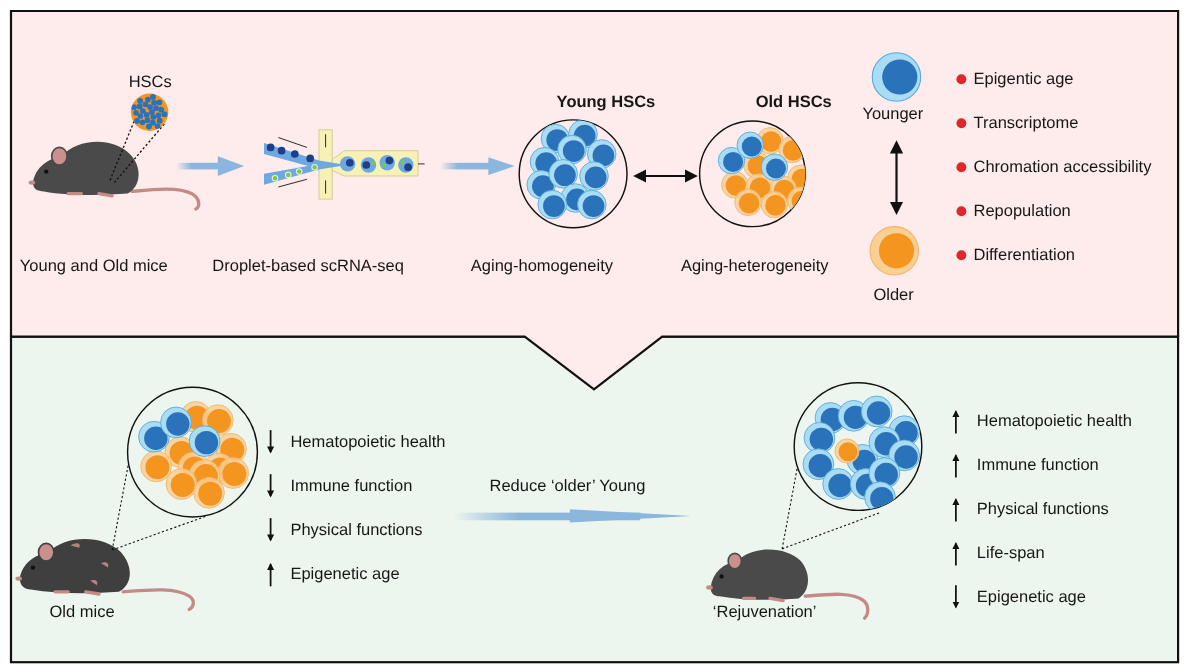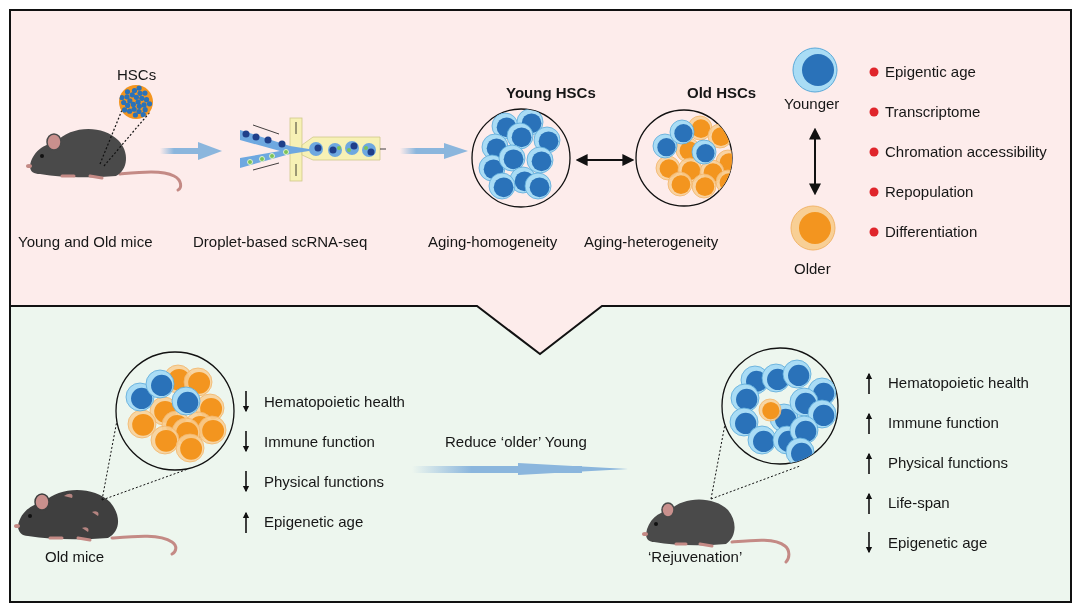--- a/index.html
+++ b/index.html
@@ -432,21 +432,21 @@
       </g>
 </svg>
 
 
 <div class="lbl" style="left:117px;top:66px;">HSCs</div>
 <div class="lbl" style="left:18px;top:233px;">Young and Old mice</div>
 <div class="lbl" style="left:193px;top:233px;">Droplet-based scRNA-seq</div>
 <div class="lbl bold" style="left:474px;top:84px;">Young HSCs</div>
 <div class="lbl bold" style="left:655px;top:84px;">Old HSCs</div>
 <div class="lbl" style="left:428px;top:233px;">Aging-homogeneity</div>
-<div class="lbl" style="left:584px;top:233px;">Aging-heterogeneity</div>
+<div class="lbl" style="left:619px;top:233px;">Aging-heterogeneity</div>
 <div class="lbl" style="left:784px;top:95px;">Younger</div>
 <div class="lbl" style="left:794px;top:260px;text-align:center;">Older</div>
 
 <div class="lbl" style="left:885px;top:63px;">Epigentic age</div>
 <div class="lbl" style="left:885px;top:103px;">Transcriptome</div>
 <div class="lbl" style="left:885px;top:143px;">Chromation accessibility</div>
 <div class="lbl" style="left:885px;top:183px;">Repopulation</div>
 <div class="lbl" style="left:885px;top:223px;">Differentiation</div>
 
 <div class="lbl" style="left:45px;top:548px;">Old mice</div>

